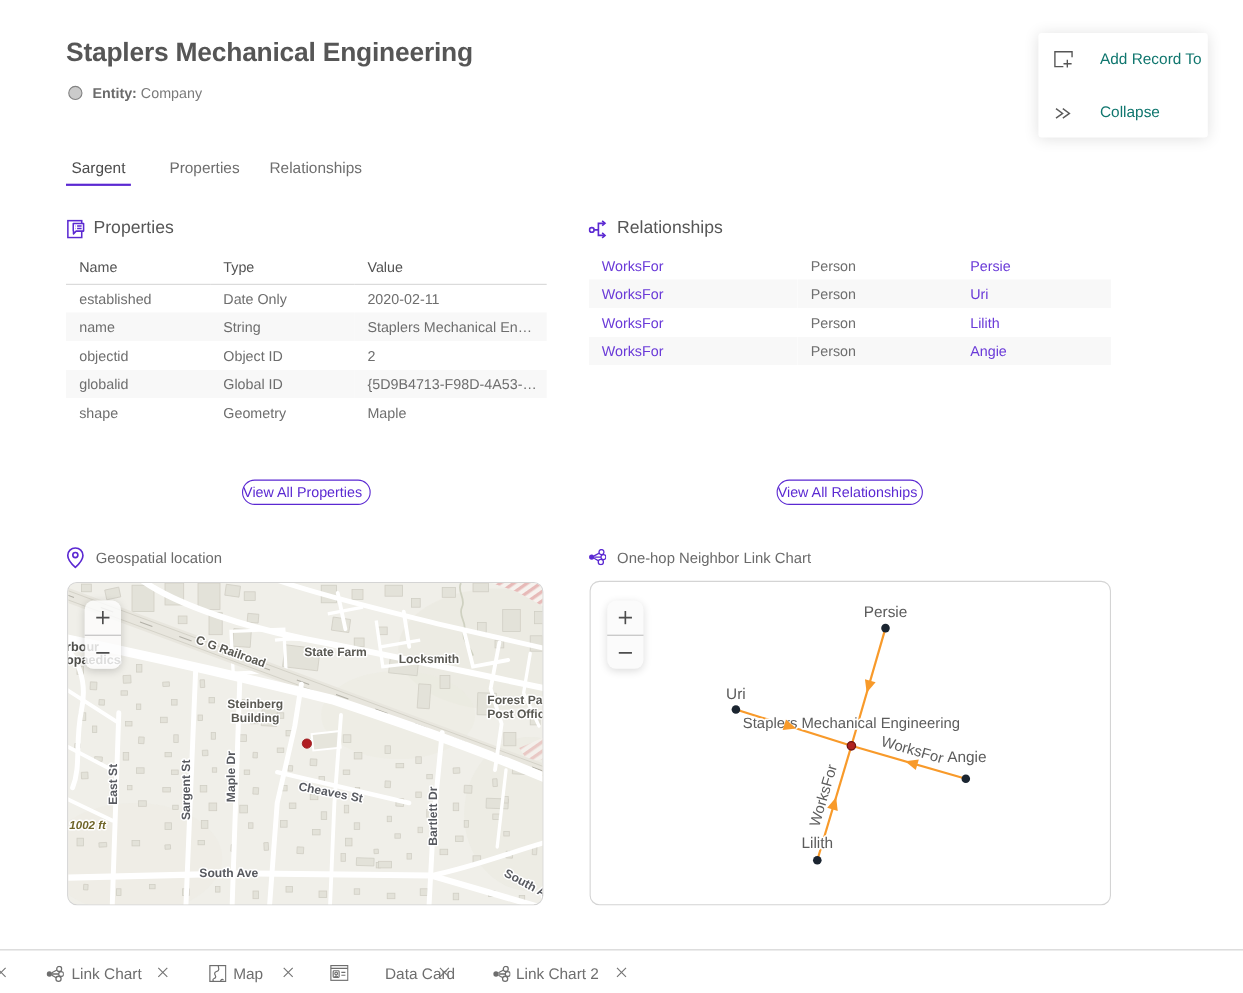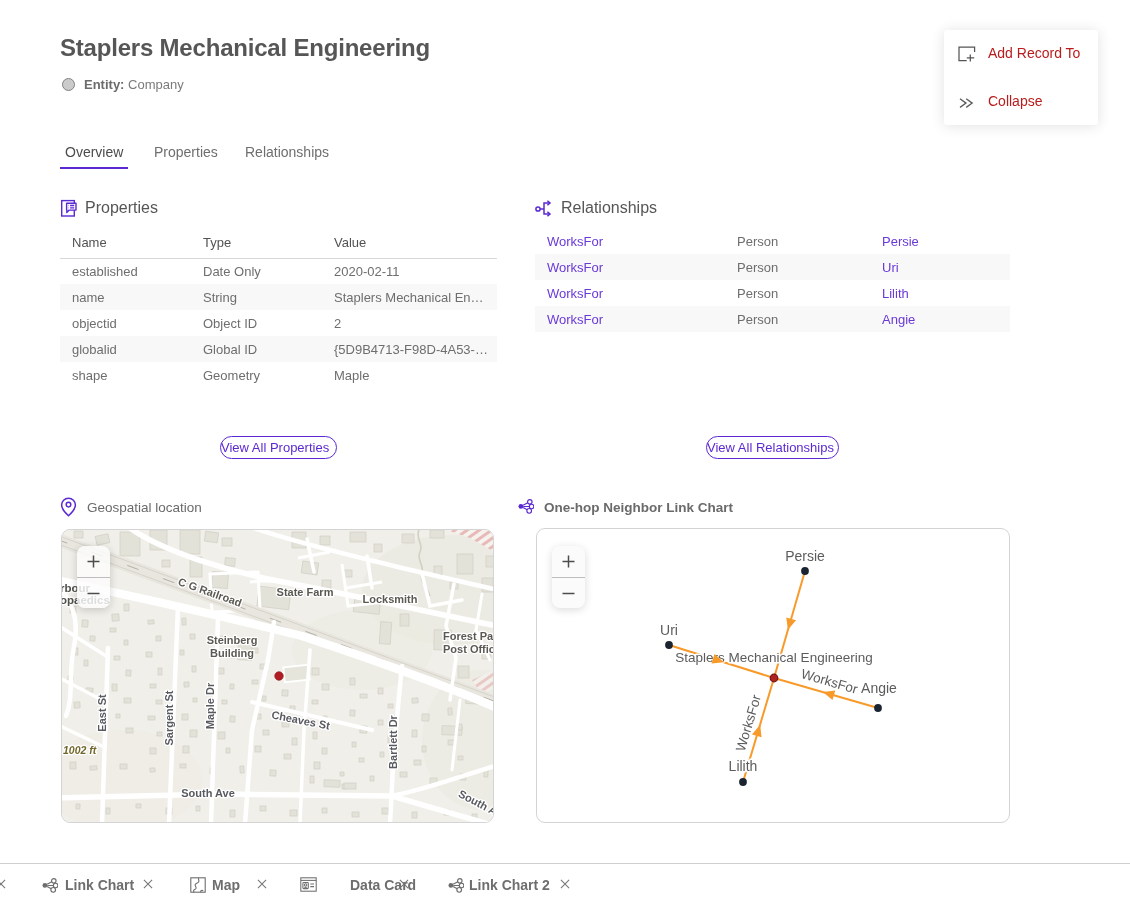--- a/index.html
+++ b/index.html
@@ -41,41 +41,41 @@
     border:1px solid #d4d4d4; border-radius:9px; overflow:hidden; background:#fff; }
 
   .zoomctl { position:absolute; width:33px; height:62px; border-radius:8px;
     background:rgba(252,252,252,0.82); box-shadow:0 2px 8px rgba(0,0,0,0.18); }
   .zoomctl .zline { position:absolute; left:0; right:0; top:31px; height:1px; background:#bdbdbd; }
   .zoomctl svg.zs { position:absolute; left:10px; }
 
   .menu { position:absolute; left:944px; top:30px; width:154px; height:95px; background:#fff;
     border-radius:3px; box-shadow:0 1px 14px rgba(0,0,0,0.12); }
   .menu .item { position:absolute; left:0; width:100%; height:47px; }
-  .menu .item .txt { position:absolute; left:44px; top:14px; font-size:14px; color:#b91c1c; white-space:nowrap; }
+  .menu .item .txt { position:absolute; left:56px; top:14px; font-size:14px; color:#0f766e; white-space:nowrap; }
   .menu .item svg { position:absolute; left:14px; top:16px; }
 
   .bottombar { position:absolute; left:0; top:863px; width:1130px; height:40px; background:#fff;
-    border-top:1px solid #cfcfcf;font-weight:bold; }
+    border-top:1px solid #cfcfcf; }
   .btab { position:absolute; top:0; height:40px; font-size:14px; color:#6e6e6e; }
   .btab span.lbl { position:absolute; top:13px; white-space:nowrap; }
   .btab svg.icon { position:absolute; top:13px; }
   .xicon { position:absolute; top:15px; width:10px; height:10px; }
 </style>
 </head>
 <body>
 
   <h1 class="title">Staplers Mechanical Engineering</h1>
   <div class="entity-row">
     <div class="entity-dot"></div>
     <div class="entity-label"><b>Entity:</b> Company</div>
   </div>
 
   <div class="tabs">
-    <div class="tab active" style="left:5px;">Overview</div>
+    <div class="tab active" style="left:5px;">Sargent</div>
     <div class="tab" style="left:94px;">Properties</div>
     <div class="tab" style="left:185px;">Relationships</div>
   </div>
 
   <div class="sec-head" style="left:60px; top:198px; width:300px;">
     <svg width="18" height="19" viewBox="0 0 18 19" fill="none" stroke="#5b29d2" stroke-width="1.4">
       <rect x="1.7" y="2.6" width="12.6" height="15.4"></rect>
       <path d="M6.6 5.2 H16 V12.1 H9.2 L6.8 14.6 V12.1 H6.6 Z" fill="#ffffff" stroke-linejoin="round"></path>
       <path d="M8.3 7.5 H8.6 M10.1 7.5 H14.2 M8.3 9.8 H8.6 M10.1 9.8 H14.2" stroke-width="1.3"></path>
     </svg>
@@ -396,21 +396,21 @@
       <svg class="zs" style="top:9px;" width="13" height="13" viewBox="0 0 13 13" stroke="#4d4d4d" stroke-width="1.5">
         <path d="M6.5 0.5 V12.5 M0.5 6.5 H12.5"></path>
       </svg>
       <div class="zline"></div>
       <svg class="zs" style="top:46px;" width="13" height="3" viewBox="0 0 13 3" stroke="#4d4d4d" stroke-width="1.5">
         <path d="M0.5 1.5 H12.5"></path>
       </svg>
     </div>
   </div>
 
-  <div class="sec-head" style="left:518px; top:497px; width:300px;font-weight:bold;">
+  <div class="sec-head" style="left:535px; top:497px; width:300px;">
     <svg width="16" height="15" viewBox="0 0 16 14.5" fill="none" stroke="#5b29d2" stroke-width="1.15" style="top:2px;">
       <circle cx="2.9" cy="7.2" r="2.4" fill="#5b29d2" stroke="none"></circle>
       <circle cx="11.8" cy="2.6" r="2.25"></circle>
       <circle cx="13.6" cy="7.2" r="2.25"></circle>
       <circle cx="11.2" cy="11.6" r="2.35"></circle>
       <path d="M5.1 6.1 L9.8 3.6 M5.3 7.2 L11.3 7.2 M5.1 8.3 L9.2 10.6"></path>
     </svg>
     <span class="t13" style="left:26px;">One-hop Neighbor Link Chart</span>
   </div>
 

